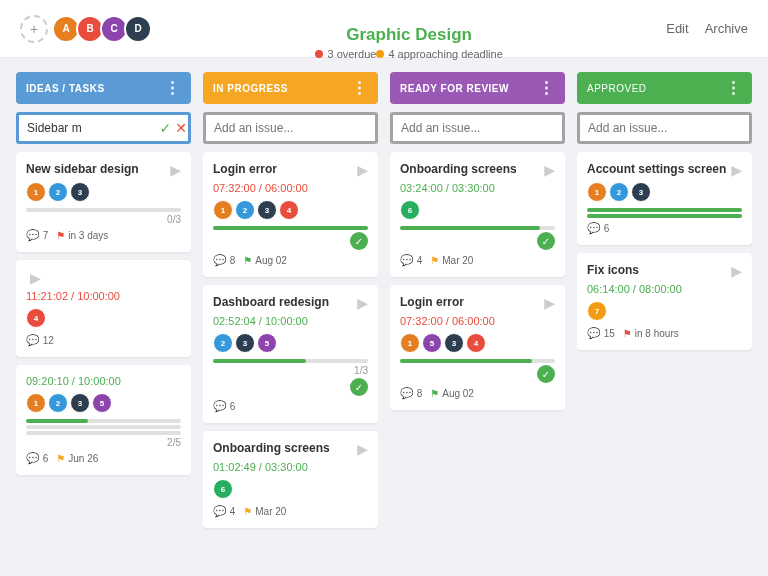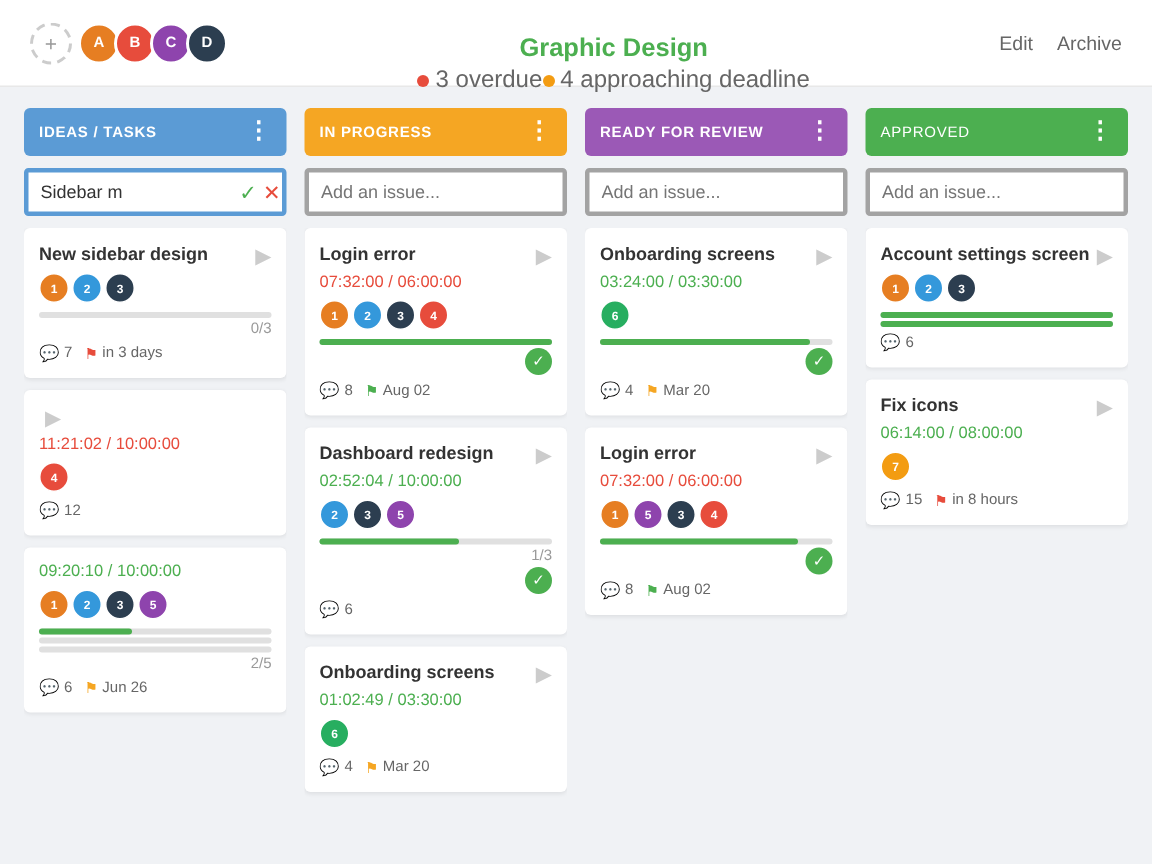--- a/index.html
+++ b/index.html
@@ -10,21 +10,21 @@
     .header-left { display: flex; align-items: center; gap: 8px; }
     .add-btn { width: 28px; height: 28px; border-radius: 50%; border: 2px dashed #ccc; display: flex; align-items: center; justify-content: center; cursor: pointer; color: #999; font-size: 14px; }
     .avatars { display: flex; gap: -4px; }
     .avatar { width: 28px; height: 28px; border-radius: 50%; border: 2px solid #fff; margin-left: -4px; overflow: hidden; display: inline-flex; align-items: center; justify-content: center; font-size: 10px; font-weight: bold; color: #fff; }
     .av1 { background: #e67e22; }
     .av2 { background: #e74c3c; }
     .av3 { background: #8e44ad; }
     .av4 { background: #2c3e50; }
     .header-center { text-align: center; }
     .header-title { font-size: 17px; font-weight: 600; color: #4CAF50; margin-top: 28px; }
-    .header-meta { display: flex; gap: 0; justify-content: center; margin-top: 3px; font-size: 16px; color: #666; }
+    .header-meta { display: flex; gap: 0; justify-content: center; margin-top: 3px; font-size: 11px; color: #666; }
     .meta-dot { display: inline-block; width: 8px; height: 8px; border-radius: 50%; margin-right: 4px; }
     .dot-red { background: #e74c3c; }
     .dot-orange { background: #f39c12; }
     .header-right { display: flex; gap: 16px; font-size: 13px; color: #666; cursor: pointer; }
 
     
     .board { display: flex; gap: 12px; padding: 14px 16px; overflow-x: auto; height: calc(576px - 58px); }
     .column { width: 175px; flex-shrink: 0; display: flex; flex-direction: column; gap: 8px; }
     .col-header { border-radius: 4px; padding: 8px 10px; display: flex; align-items: center; justify-content: space-between; color: #fff; font-size: 11px; font-weight: 700; letter-spacing: 0.5px; }
     .col-ideas { background: #5b9bd5; }

